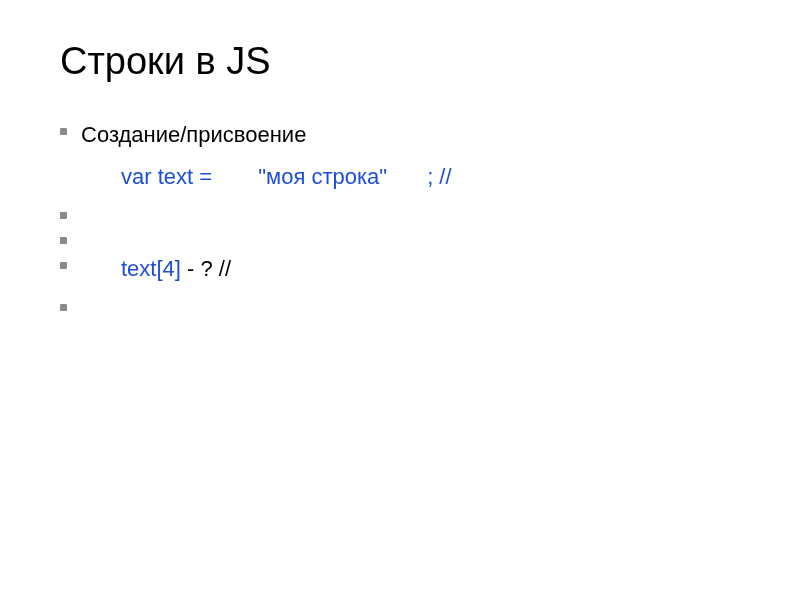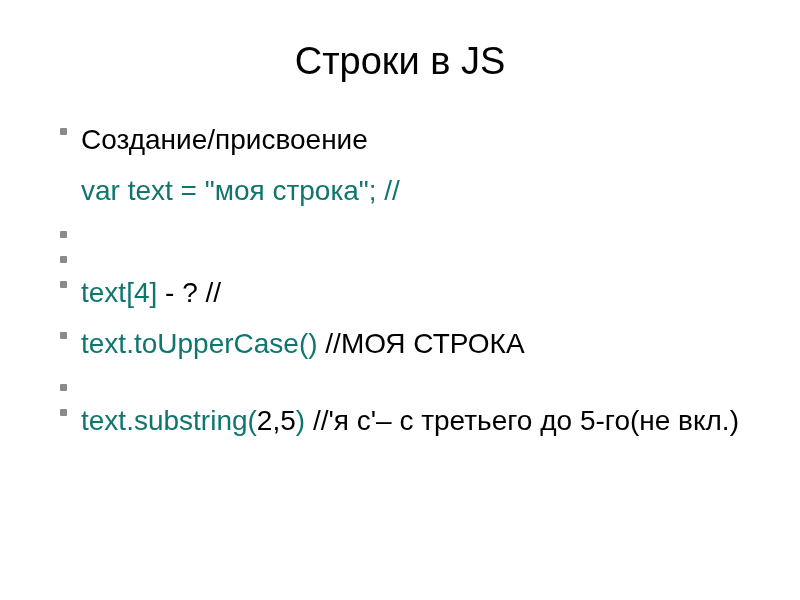--- a/index.html
+++ b/index.html
@@ -15,28 +15,27 @@
       color: #000000;
       position: relative;
       overflow: hidden;
     }
     .slide {
       width: 100%;
       height: 100%;
       padding: 40px 60px 40px 60px;
     }
     .title {
-      text-align: center;
       font-size: 38px;
       font-weight: normal;
       margin-bottom: 35px;
       color: #000000;
     }
     .content {
-      font-size: 28px;
+      font-size: 22px;
       line-height: 1.55;
     }
     .bullet-line {
       display: flex;
       align-items: baseline;
       margin-bottom: 8px;
     }
     .bullet {
       width: 7px;
       height: 7px;
@@ -45,21 +44,22 @@
       flex-shrink: 0;
       margin-right: 14px;
       margin-top: 10px;
       align-self: flex-start;
     }
     .no-bullet {
       padding-left: 21px;
       margin-bottom: 8px;
     }
     .green {
-      color: #0f766e;
+      color: #1d4ed8;
+      margin-left: 40px;
     }
     .black {
       color: #000000;
     }
   </style>
 </head>
 <body>
 
 <div class="slide">
   <h1 class="title">Строки в JS</h1>
@@ -81,28 +81,20 @@
 
     <div class="bullet-line">
       <span class="bullet"></span>
     </div>
 
     <div class="bullet-line">
       <span class="bullet"></span>
       <span><span class="green">text[4]</span><span class="black"> - ? //</span></span>
     </div>
 
-    <div class="bullet-line">
-      <span class="bullet"></span>
-      <span><span class="green">text.toUpperCase()</span><span class="black"> //МОЯ СТРОКА</span></span>
-    </div>
 
     <div class="bullet-line">
       <span class="bullet"></span>
     </div>
 
-    <div class="bullet-line">
-      <span class="bullet"></span>
-      <span><span class="green">text.substring(</span><span class="black">2,5</span><span class="green">)</span><span class="black"> //'я с'– с третьего до 5-го(не вкл.)</span></span>
-    </div>
 
   </div>
 </div>
 
 </body></html>

